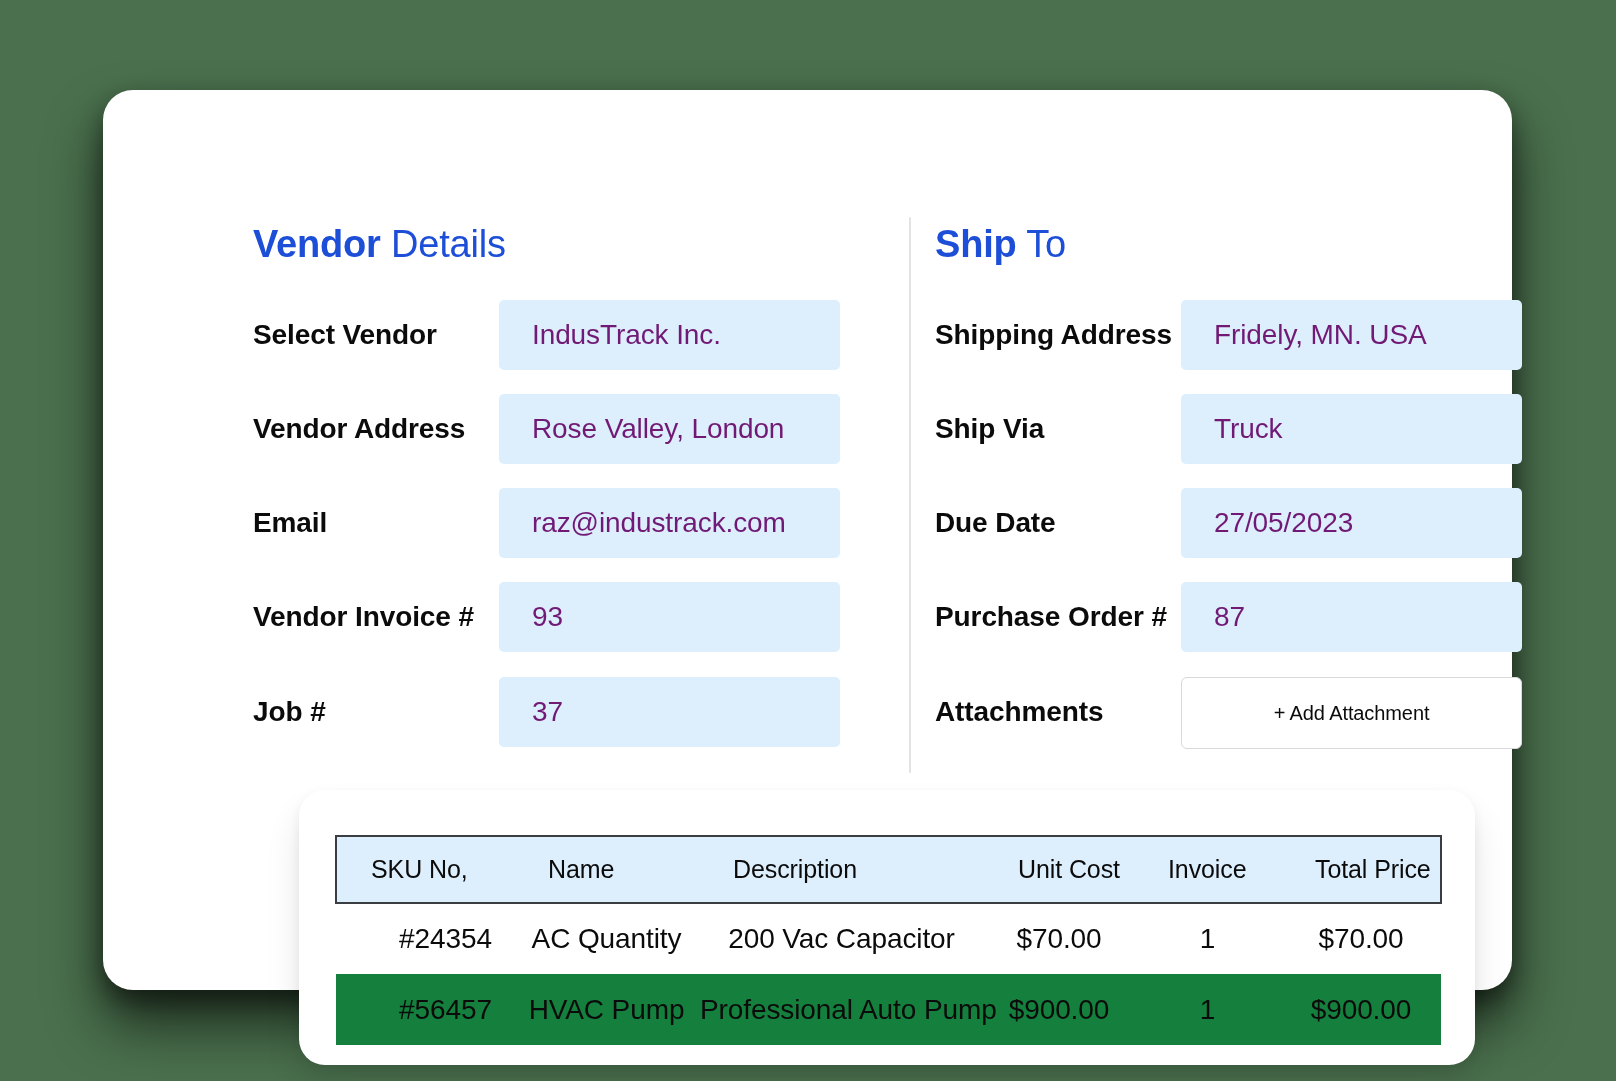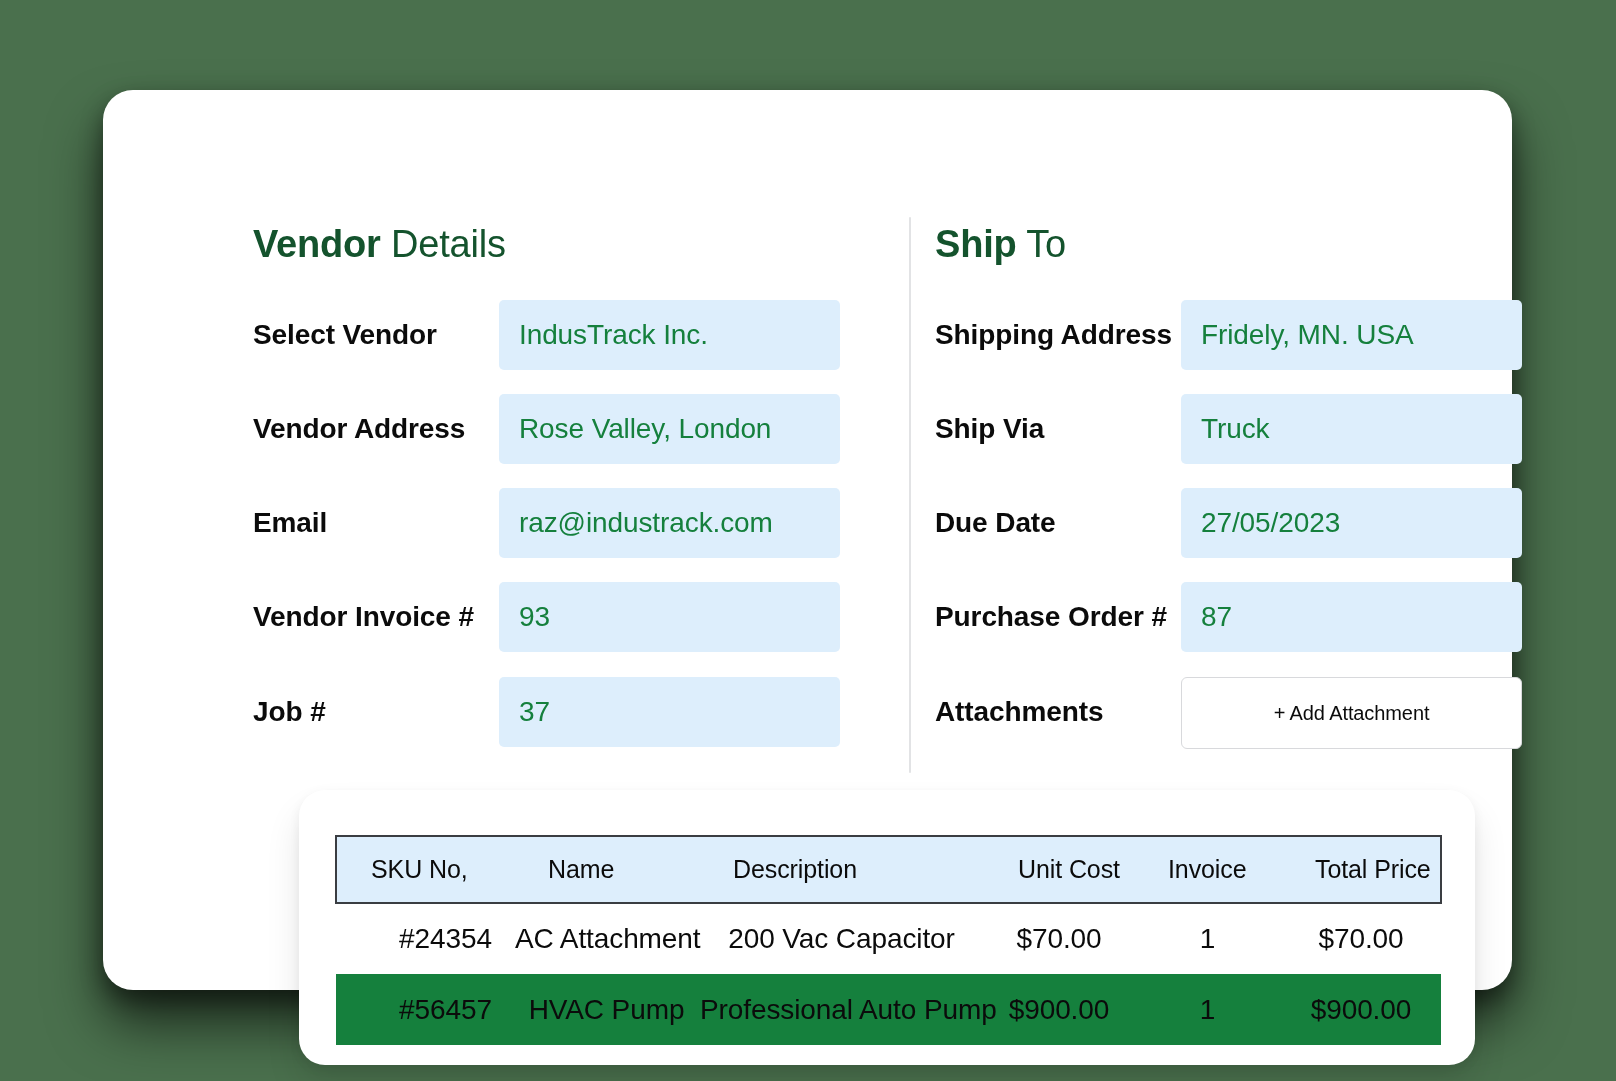--- a/index.html
+++ b/index.html
@@ -26,21 +26,21 @@
     background: #ffffff;
     border-radius: 30px;
     box-shadow: 0 34px 54px rgba(0,0,0,0.62), 0 10px 22px rgba(0,0,0,0.42);
   }
 
   
   .section-title {
     position: absolute;
     font-size: 38px;
     letter-spacing: -0.2px;
-    color: #14532d;
+    color: #1d4ed8;
     white-space: nowrap;
   }
   .section-title .strong { font-weight: 700; }
   .section-title .light  { font-weight: 400; }
 
   #vendor-title { left: 150px; top: 133px; }
   #shipto-title { left: 832px; top: 133px; }
 
   
   #column-divider {
@@ -74,24 +74,24 @@
     position: absolute;
     left: 246px;
     top: 0;
     width: 341px;
     height: 70px;
     line-height: 70px;
     background: #ddeefc;
     border-radius: 5px;
     font-size: 28px;
     font-weight: 400;
-    color: #15803d;
+    color: #701a75;
     letter-spacing: -0.1px;
     box-sizing: border-box;
-    padding-left: 20px;
+    padding-left: 33px;
     white-space: nowrap;
     overflow: hidden;
   }
 
   .left-col  { left: 150px; }
   .right-col { left: 832px; }
 
   .row-1 { top: 210px; }
   .row-2 { top: 304px; }
   .row-3 { top: 398px; }
@@ -250,21 +250,21 @@
           <th class="col-name">Name</th>
           <th class="col-desc">Description</th>
           <th class="col-unit">Unit Cost</th>
           <th class="col-qty">Invoice</th>
           <th class="col-total">Total Price</th>
         </tr>
       </thead>
       <tbody>
         <tr class="row-even">
           <td class="col-sku">#24354</td>
-          <td class="col-name">AC Attachment</td>
+          <td class="col-name">AC Quantity</td>
           <td class="col-desc">200 Vac Capacitor</td>
           <td class="col-unit">$70.00</td>
           <td class="col-qty">1</td>
           <td class="col-total">$70.00</td>
         </tr>
         <tr class="row-odd">
           <td class="col-sku">#56457</td>
           <td class="col-name">HVAC Pump</td>
           <td class="col-desc">Professional Auto Pump</td>
           <td class="col-unit">$900.00</td>

